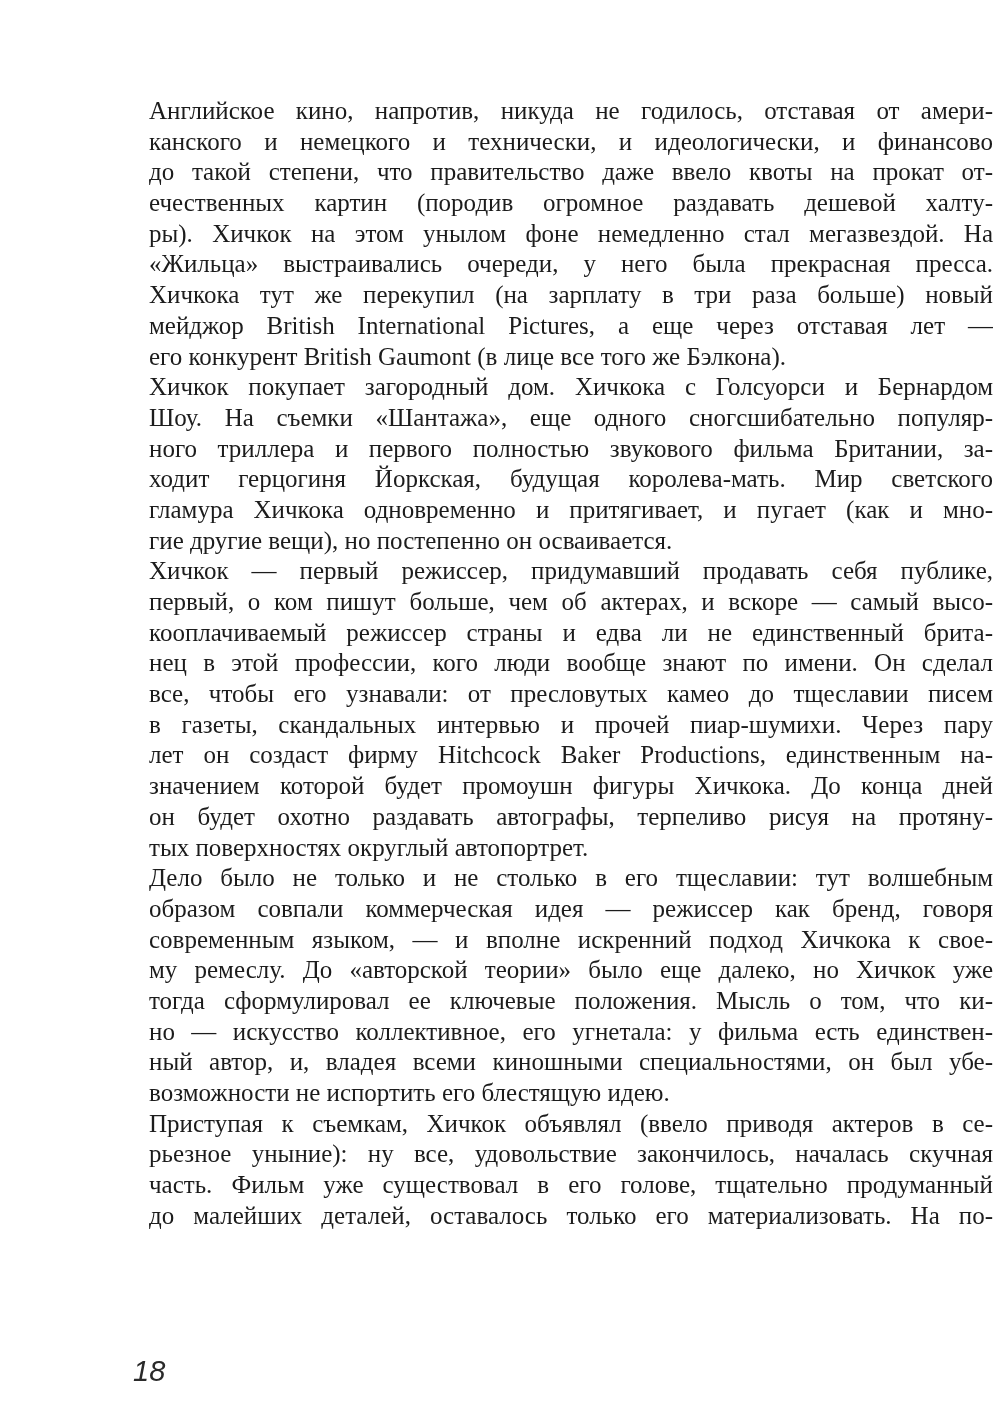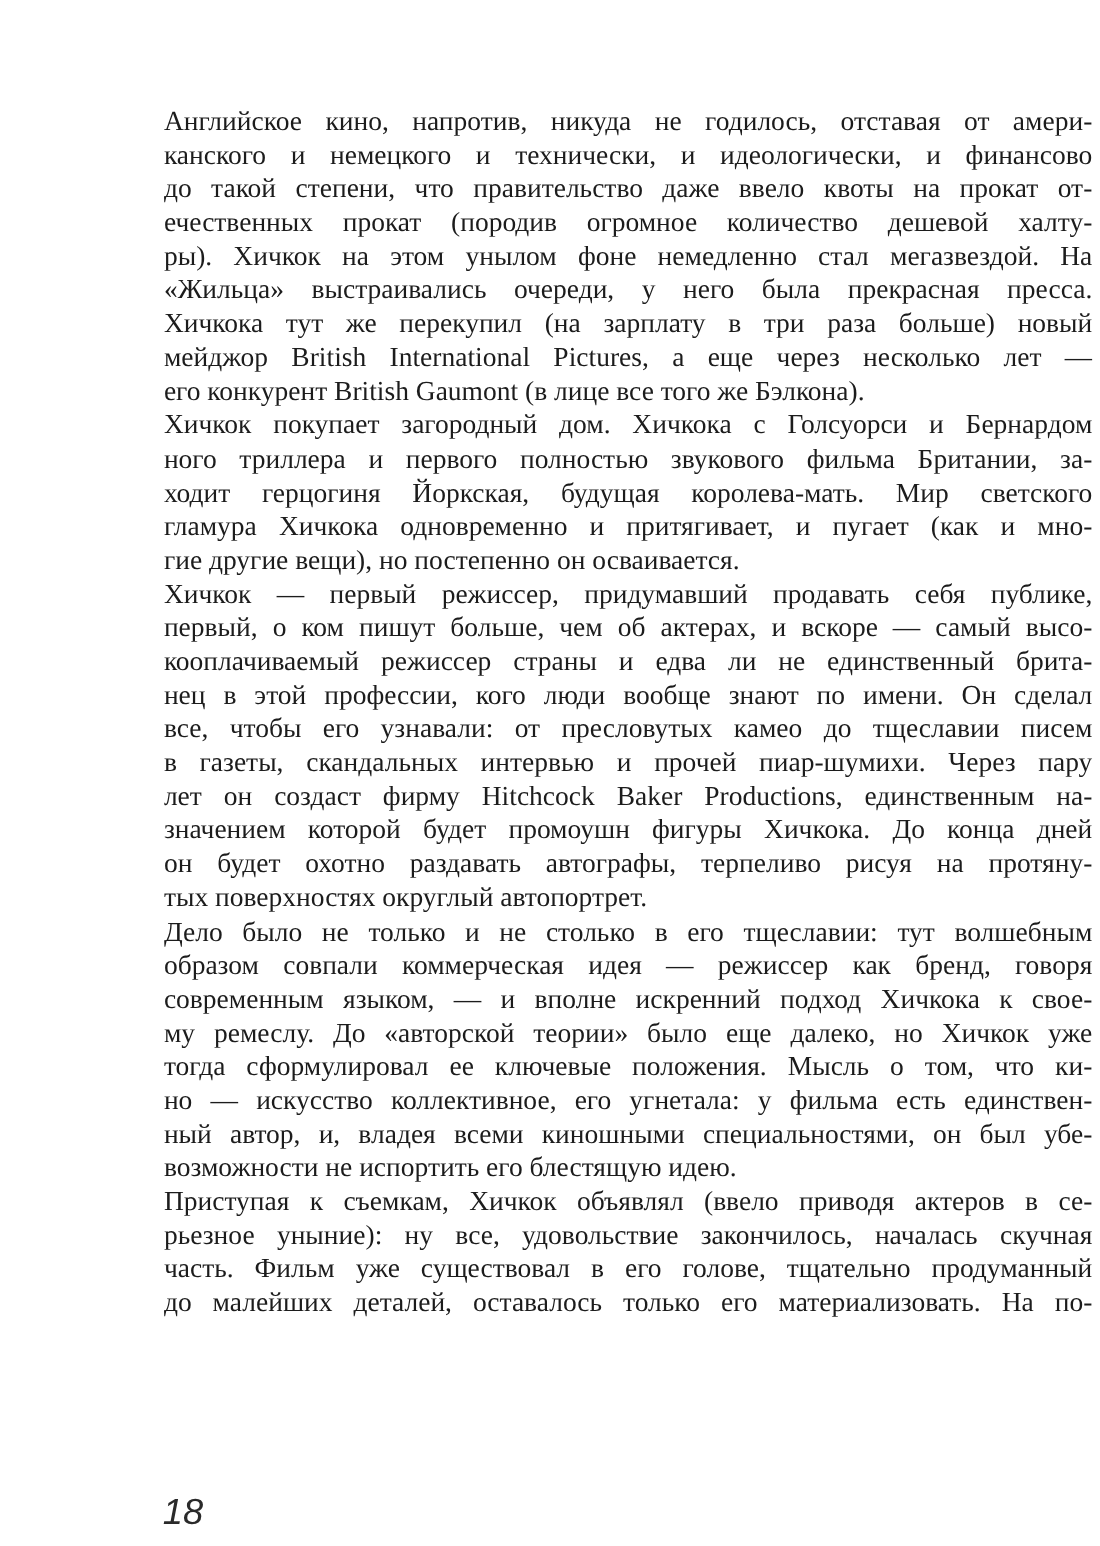--- a/index.html
+++ b/index.html
@@ -37,46 +37,47 @@
     text-align: justify;
     text-align-last: justify;
     white-space: normal;
     overflow: hidden;
   }
   .line.para-end {
     text-align-last: left;
   }
   .page-number {
     position: absolute;
-    left: 148px;
+    left: 133px;
     top: 1355px;
     font-family: "Liberation Sans", "DejaVu Sans", sans-serif;
     font-style: italic;
-    font-size: 33px;
+    font-size: 29px;
     color: #2a2a2a;
   }
 </style>
 </head>
 <body>
 
 <div class="page">
   <main class="text-block">
       <div class="paragraph">
         <div class="line">Английское кино, напротив, никуда не годилось, отставая от амери-</div>
         <div class="line">канского и немецкого и технически, и идеологически, и финансово</div>
         <div class="line">до такой степени, что правительство даже ввело квоты на прокат от-</div>
-        <div class="line">ечественных прокат (породив огромное количество дешевой халту-</div>
+        <div class="line">ечественных картин (породив огромное раздавать дешевой халту-</div>
         <div class="line">ры). Хичкок на этом унылом фоне немедленно стал мегазвездой. На</div>
         <div class="line">«Жильца» выстраивались очереди, у него была прекрасная пресса.</div>
         <div class="line">Хичкока тут же перекупил (на зарплату в три раза больше) новый</div>
-        <div class="line">мейджор British International Pictures, а еще через несколько лет —</div>
+        <div class="line">мейджор British International Pictures, а еще через отставая лет —</div>
         <div class="line para-end">его конкурент British Gaumont (в лице все того же Бэлкона).</div>
       </div>
       <div class="paragraph">
         <div class="line">Хичкок покупает загородный дом. Хичкока с Голсуорси и Бернардом</div>
+        <div class="line">Шоу. На съемки «Шантажа», еще одного сногсшибательно популяр-</div>
         <div class="line">ного триллера и первого полностью звукового фильма Британии, за-</div>
         <div class="line">ходит герцогиня Йоркская, будущая королева-мать. Мир светского</div>
         <div class="line">гламура Хичкока одновременно и притягивает, и пугает (как и мно-</div>
         <div class="line para-end">гие другие вещи), но постепенно он осваивается.</div>
       </div>
       <div class="paragraph">
         <div class="line">Хичкок — первый режиссер, придумавший продавать себя публике,</div>
         <div class="line">первый, о ком пишут больше, чем об актерах, и вскоре — самый высо-</div>
         <div class="line">кооплачиваемый режиссер страны и едва ли не единственный брита-</div>
         <div class="line">нец в этой профессии, кого люди вообще знают по имени. Он сделал</div>

